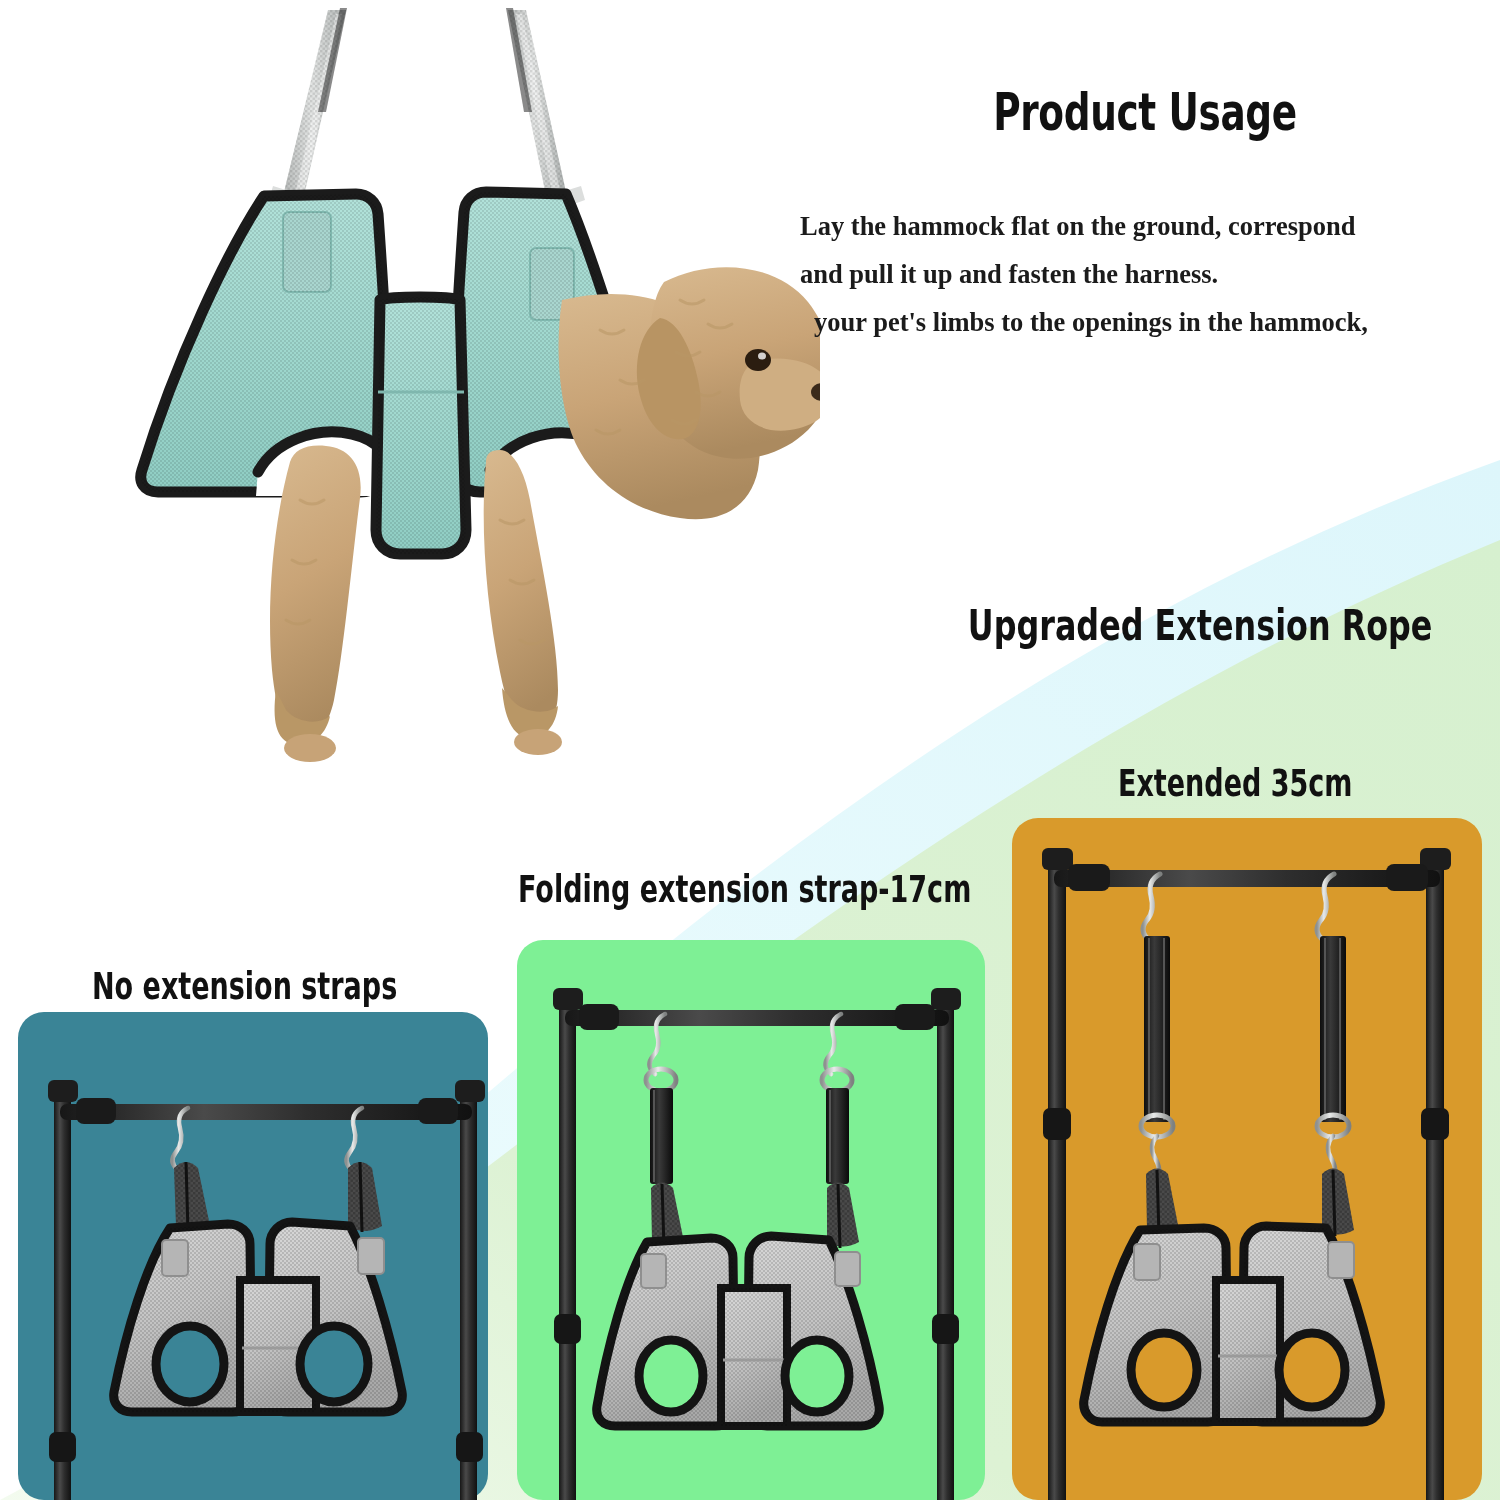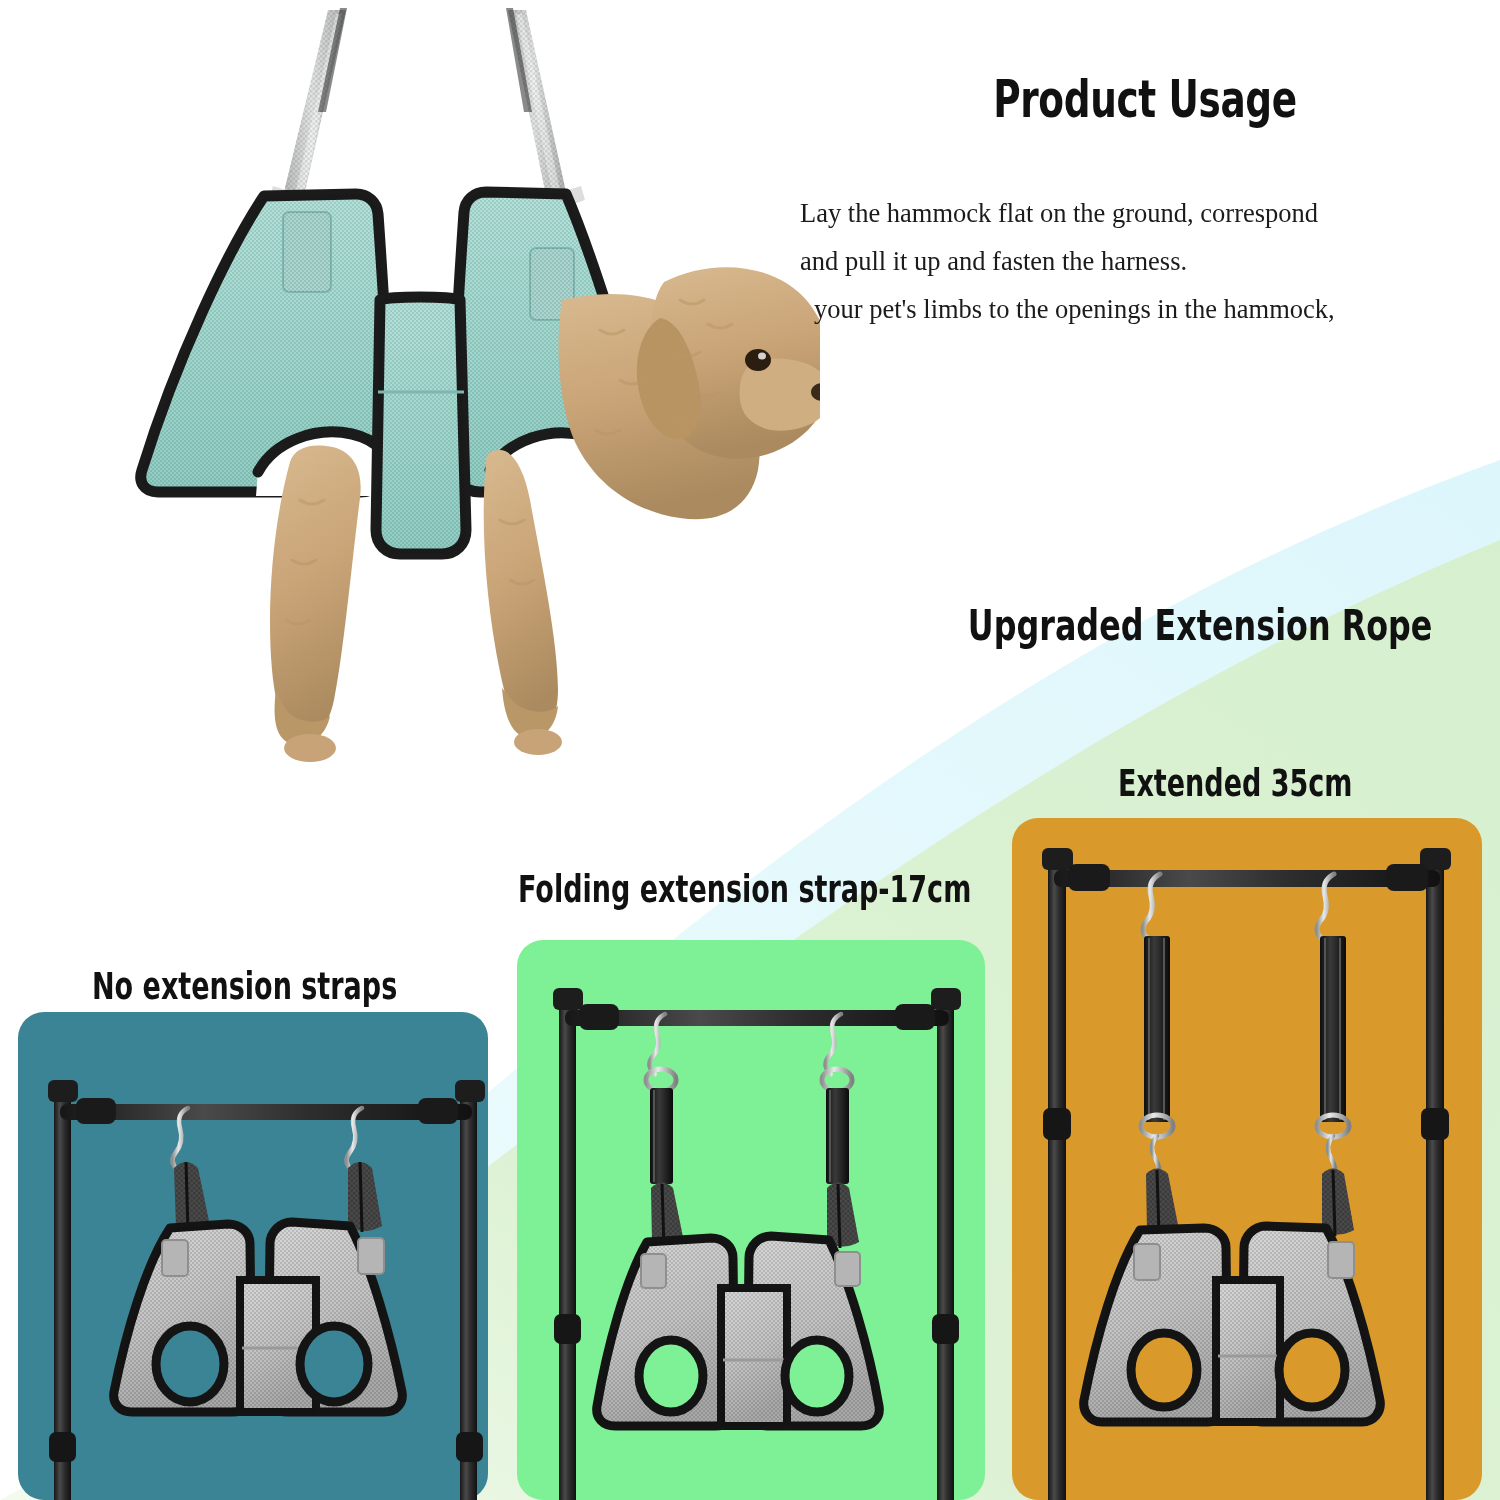--- a/index.html
+++ b/index.html
@@ -12,21 +12,21 @@
   }
   #stage{position:absolute;inset:0;width:1500px;height:1500px;overflow:hidden;background:#fff;}
 
   
   .bg-layer{position:absolute;inset:0;width:1500px;height:1500px;}
 
   
   .hero{position:absolute;left:60px;top:0px;width:760px;height:790px;}
 
   
-  .copy{position:absolute;left:800px;top:72px;width:690px;}
+  .copy{position:absolute;left:800px;top:85px;width:690px;}
   .headline{
     font-family:"DejaVu Sans", sans-serif;
     font-weight:bold;
     font-size:52px;
     letter-spacing:-0.5px;
     color:#111111;
     text-align:center;
     transform:scaleX(0.72);
     transform-origin:center center;
     white-space:nowrap;
@@ -34,21 +34,21 @@
     line-height:1.05;
   }
   .body-copy{
     font-family:"Liberation Serif", serif;
     font-size:26.5px;
     line-height:1.82;
     color:#1b1b1b;
     margin:62px 0 0 0;
     text-align:left;
   }
-  .body-copy .ln{display:block;white-space:nowrap;}
+  .body-copy .ln{display:block;white-space:nowrap;font-weight:bold;}
   .body-copy .ln.indent{padding-left:14px;}
 
   
   .section-head{
     position:absolute;
     left:895px;top:600px;width:560px;
     font-family:"DejaVu Sans", sans-serif;
     font-weight:bold;
     font-size:43px;
     color:#111111;

